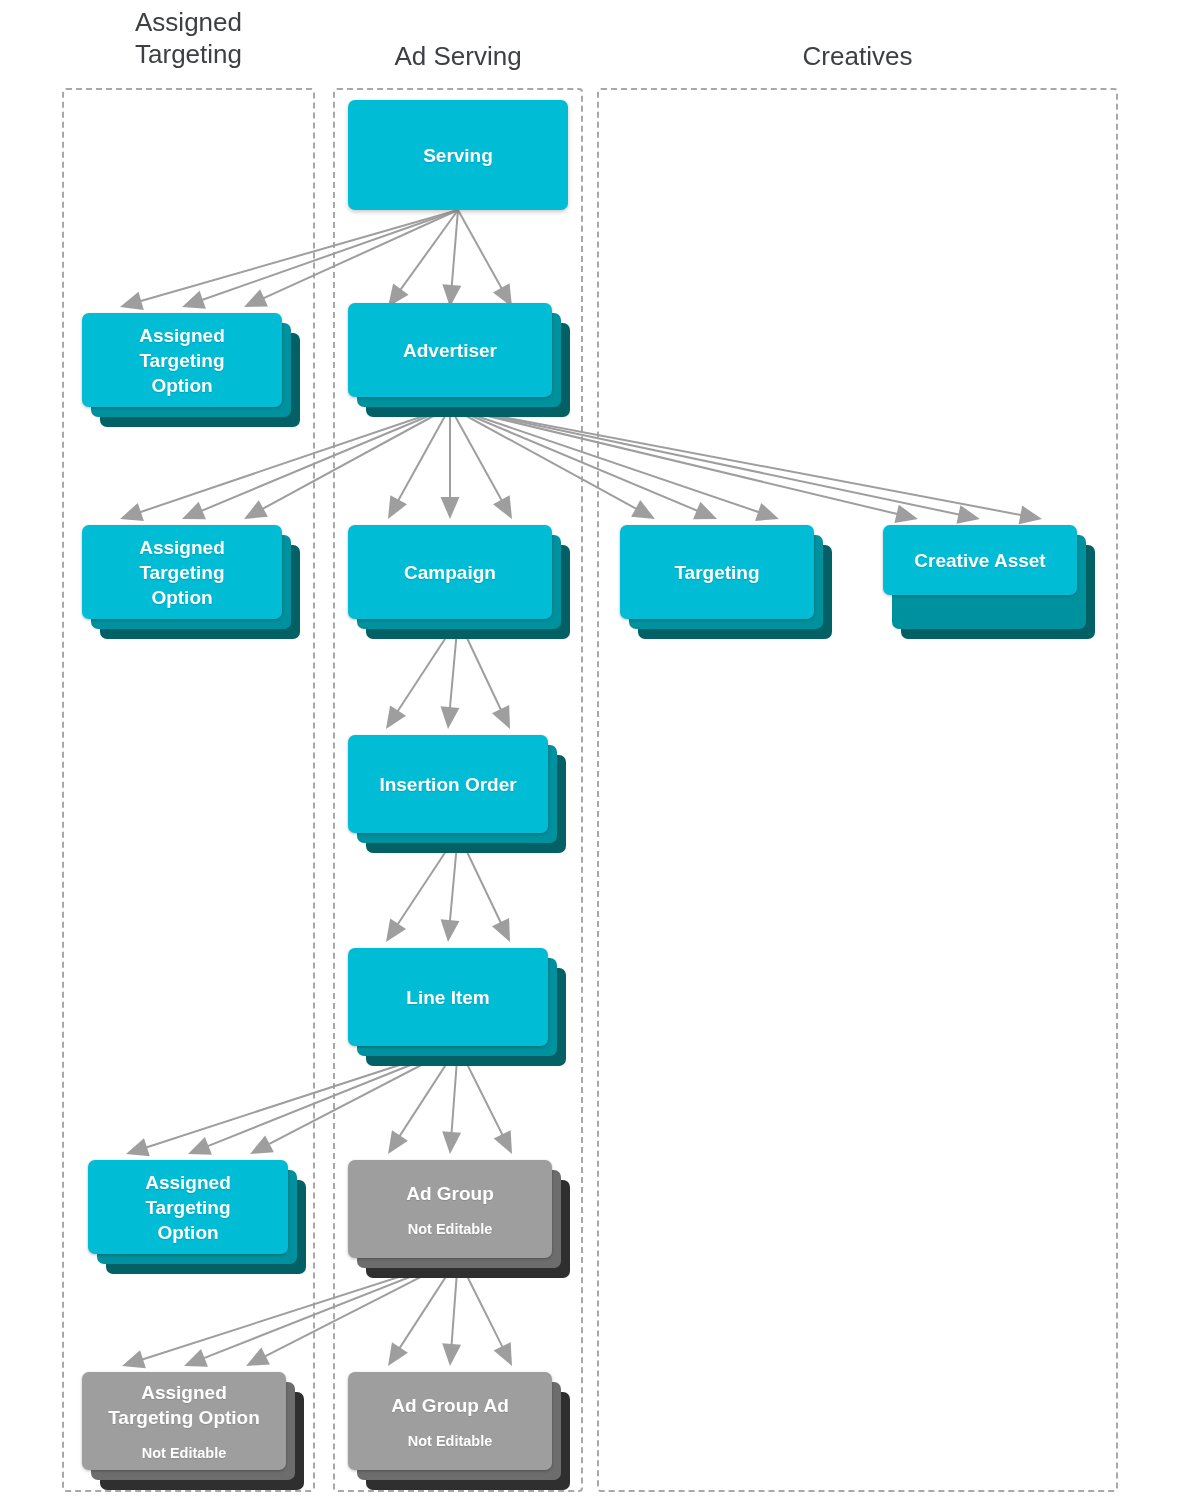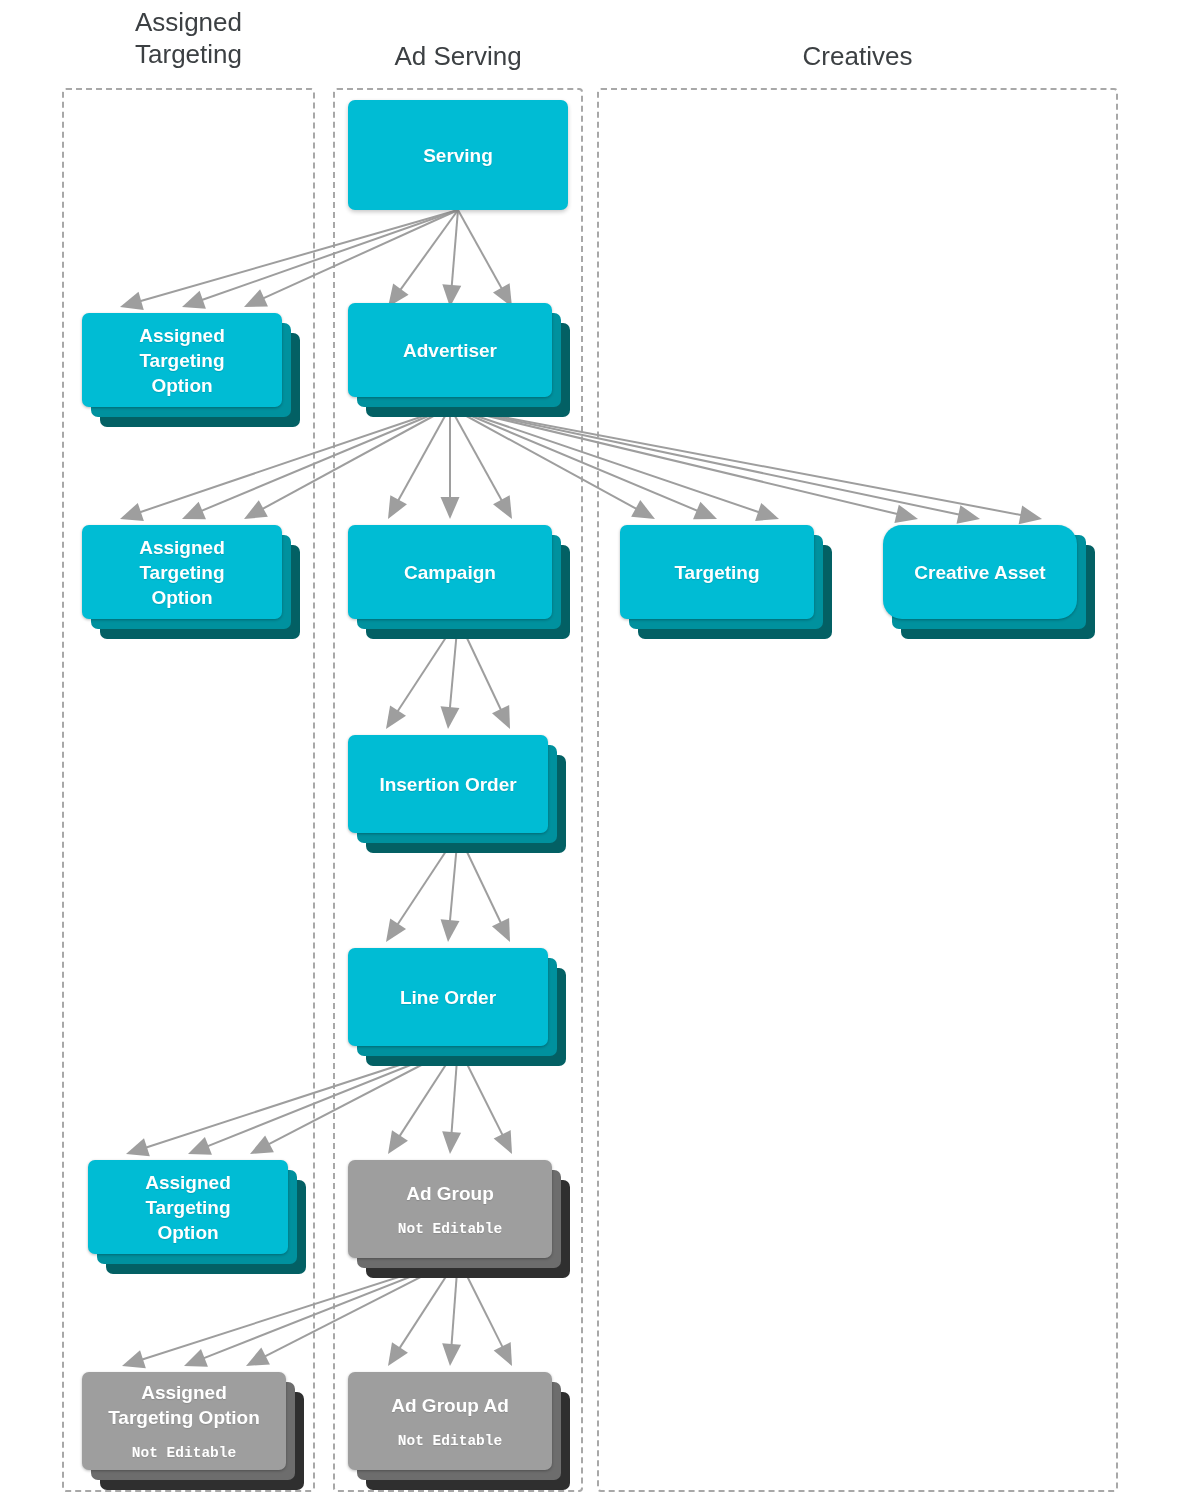--- a/index.html
+++ b/index.html
@@ -80,21 +80,20 @@
     text-shadow: 0 1px 1px rgba(0,0,0,0.12);
   }
   .node-sub {
     color: #ffffff;
     font-weight: bold;
     font-size: 14.5px;
     line-height: 18px;
     text-align: center;
     margin-top: 14px;
     text-shadow: 0 1px 1px rgba(0,0,0,0.12);
-    font-family: Liberation Mono, monospace;
   }
   .node.single .layer.front { box-shadow: 0 2px 4px rgba(0,0,0,0.22); }
 </style>
 </head>
 <body>
 
 <div id="stage">
 
   <div id="headers">
       <div class="col-header" style="left: 62px; top: 6px; width: 253px;">Assigned
@@ -297,36 +296,36 @@
       <div class="node" style="left: 620px; top: 525px; width: 194px; height: 94px;">
         <div class="layer back2" style="left: 18px; top: 20px; width: 194px; height: 94px; background: rgb(3, 96, 100);"></div>
         <div class="layer back1" style="left: 9px; top: 10px; width: 194px; height: 94px; background: rgb(0, 145, 158);"></div>
         <div class="layer front" style="width: 194px; height: 94px; background: rgb(0, 188, 212);">
           <div class="node-title" style="color: rgb(255, 255, 255);">Targeting</div>
         </div>
       </div>
       <div class="node" style="left: 883px; top: 525px; width: 194px; height: 94px;">
         <div class="layer back2" style="left: 18px; top: 20px; width: 194px; height: 94px; background: rgb(3, 96, 100);"></div>
         <div class="layer back1" style="left: 9px; top: 10px; width: 194px; height: 94px; background: rgb(0, 145, 158);"></div>
-        <div class="layer front" style="width: 194px; height: 94px; background: rgb(0, 188, 212); border-radius: 19px;">
+        <div class="layer front" style="width: 194px; height: 70px; background: rgb(0, 188, 212);">
           <div class="node-title" style="color: rgb(255, 255, 255);">Creative Asset</div>
         </div>
       </div>
       <div class="node" style="left: 348px; top: 735px; width: 200px; height: 98px; padding-left: 36px;">
         <div class="layer back2" style="left: 18px; top: 20px; width: 200px; height: 98px; background: rgb(3, 96, 100);"></div>
         <div class="layer back1" style="left: 9px; top: 10px; width: 200px; height: 98px; background: rgb(0, 145, 158);"></div>
         <div class="layer front" style="width: 200px; height: 98px; background: rgb(0, 188, 212);">
           <div class="node-title" style="color: rgb(255, 255, 255);">Insertion Order</div>
         </div>
       </div>
       <div class="node" style="left: 348px; top: 948px; width: 200px; height: 98px;">
         <div class="layer back2" style="left: 18px; top: 20px; width: 200px; height: 98px; background: rgb(3, 96, 100);"></div>
         <div class="layer back1" style="left: 9px; top: 10px; width: 200px; height: 98px; background: rgb(0, 145, 158);"></div>
         <div class="layer front" style="width: 200px; height: 98px; background: rgb(0, 188, 212);">
-          <div class="node-title" style="color: rgb(255, 255, 255);">Line Order</div>
+          <div class="node-title" style="color: rgb(255, 255, 255);">Line Item</div>
         </div>
       </div>
       <div class="node" style="left: 88px; top: 1160px; width: 200px; height: 94px;">
         <div class="layer back2" style="left: 18px; top: 20px; width: 200px; height: 94px; background: rgb(3, 96, 100);"></div>
         <div class="layer back1" style="left: 9px; top: 10px; width: 200px; height: 94px; background: rgb(0, 145, 158);"></div>
         <div class="layer front" style="width: 200px; height: 94px; background: rgb(0, 188, 212);">
           <div class="node-title" style="color: rgb(255, 255, 255);">Assigned
 Targeting
 Option</div>
         </div>

